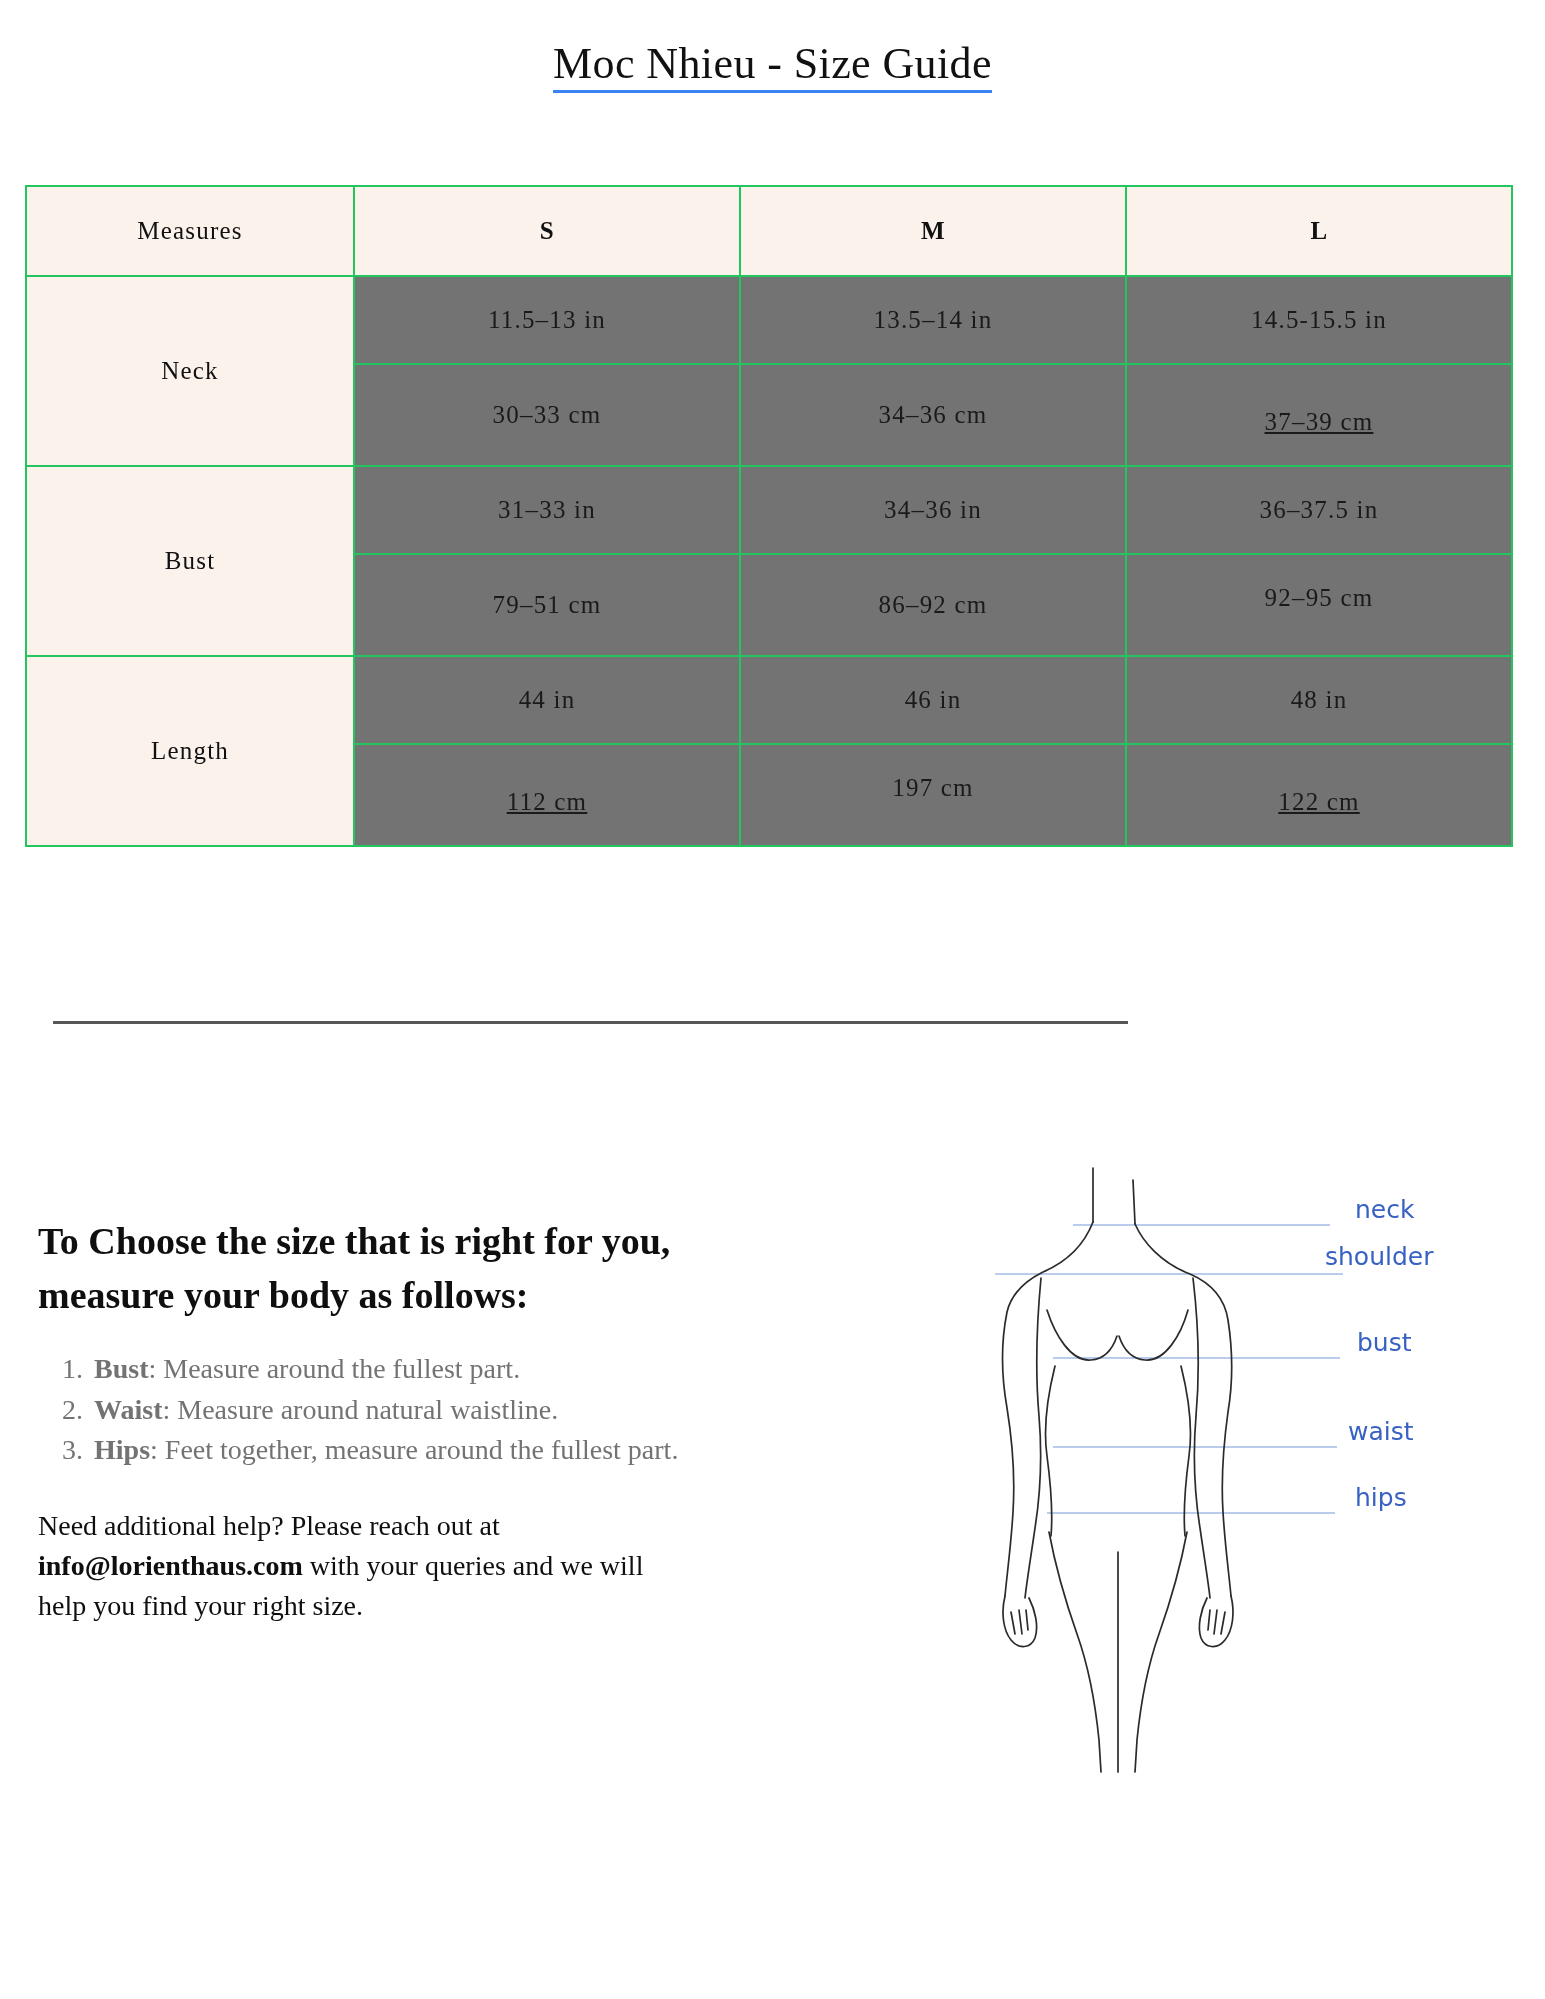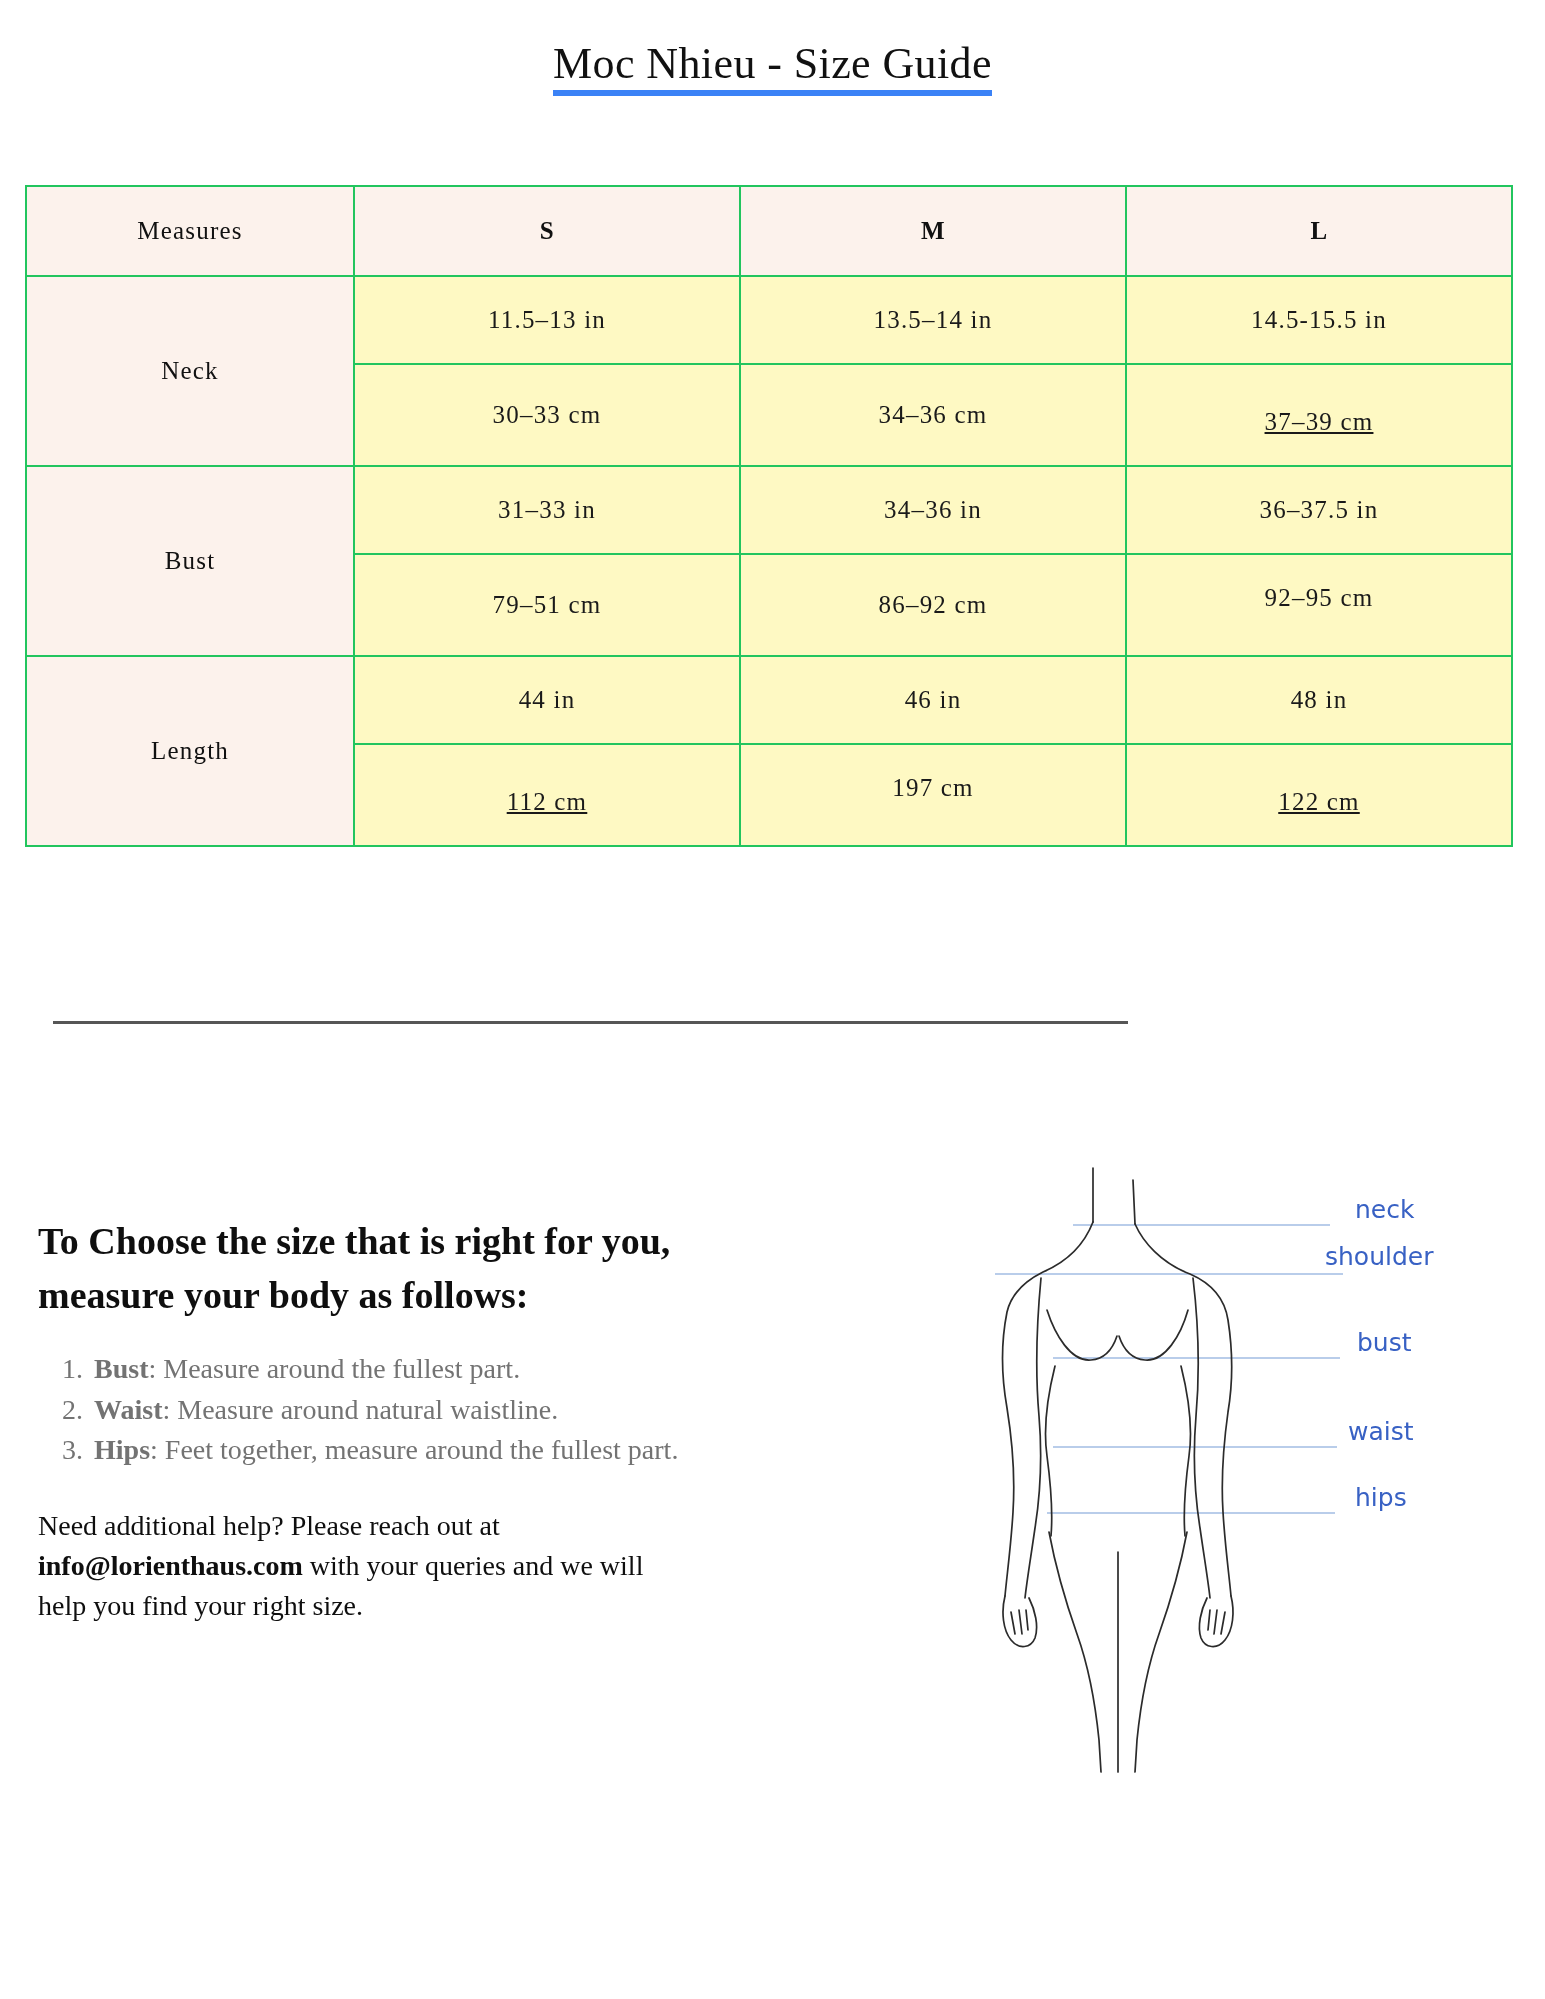--- a/index.html
+++ b/index.html
@@ -22,21 +22,21 @@
     top: 38px;
     left: 0;
     width: 100%;
     text-align: center;
     font-size: 44px;
     font-weight: 400;
     letter-spacing: 0.4px;
     color: #111;
   }
   .page-title span {
-    border-bottom: 6px solid #3b82f6;
+    border-bottom: 3px solid #3b82f6;
     padding-bottom: 2px;
   }
 
   
   .size-table-wrap {
     position: absolute;
     top: 185px;
     left: 25px;
     width: 1437px;
   }
@@ -71,21 +71,21 @@
   }
 
   td.rowlabel {
     background: #fcf2ec;
     font-size: 27px;
     font-weight: 700;
     letter-spacing: 3.5px;
   }
 
   td.val {
-    background: #fef9c3;
+    background: #737373;
     height: 86px;
     font-size: 24px;
     letter-spacing: 1.6px;
     color: #1a1a1a;
   }
   
   td.val.nudge-down { padding-top: 14px; text-decoration: underline; }
   td.val.nudge-up   { padding-bottom: 14px; margin-left: 14px; }
 
   

